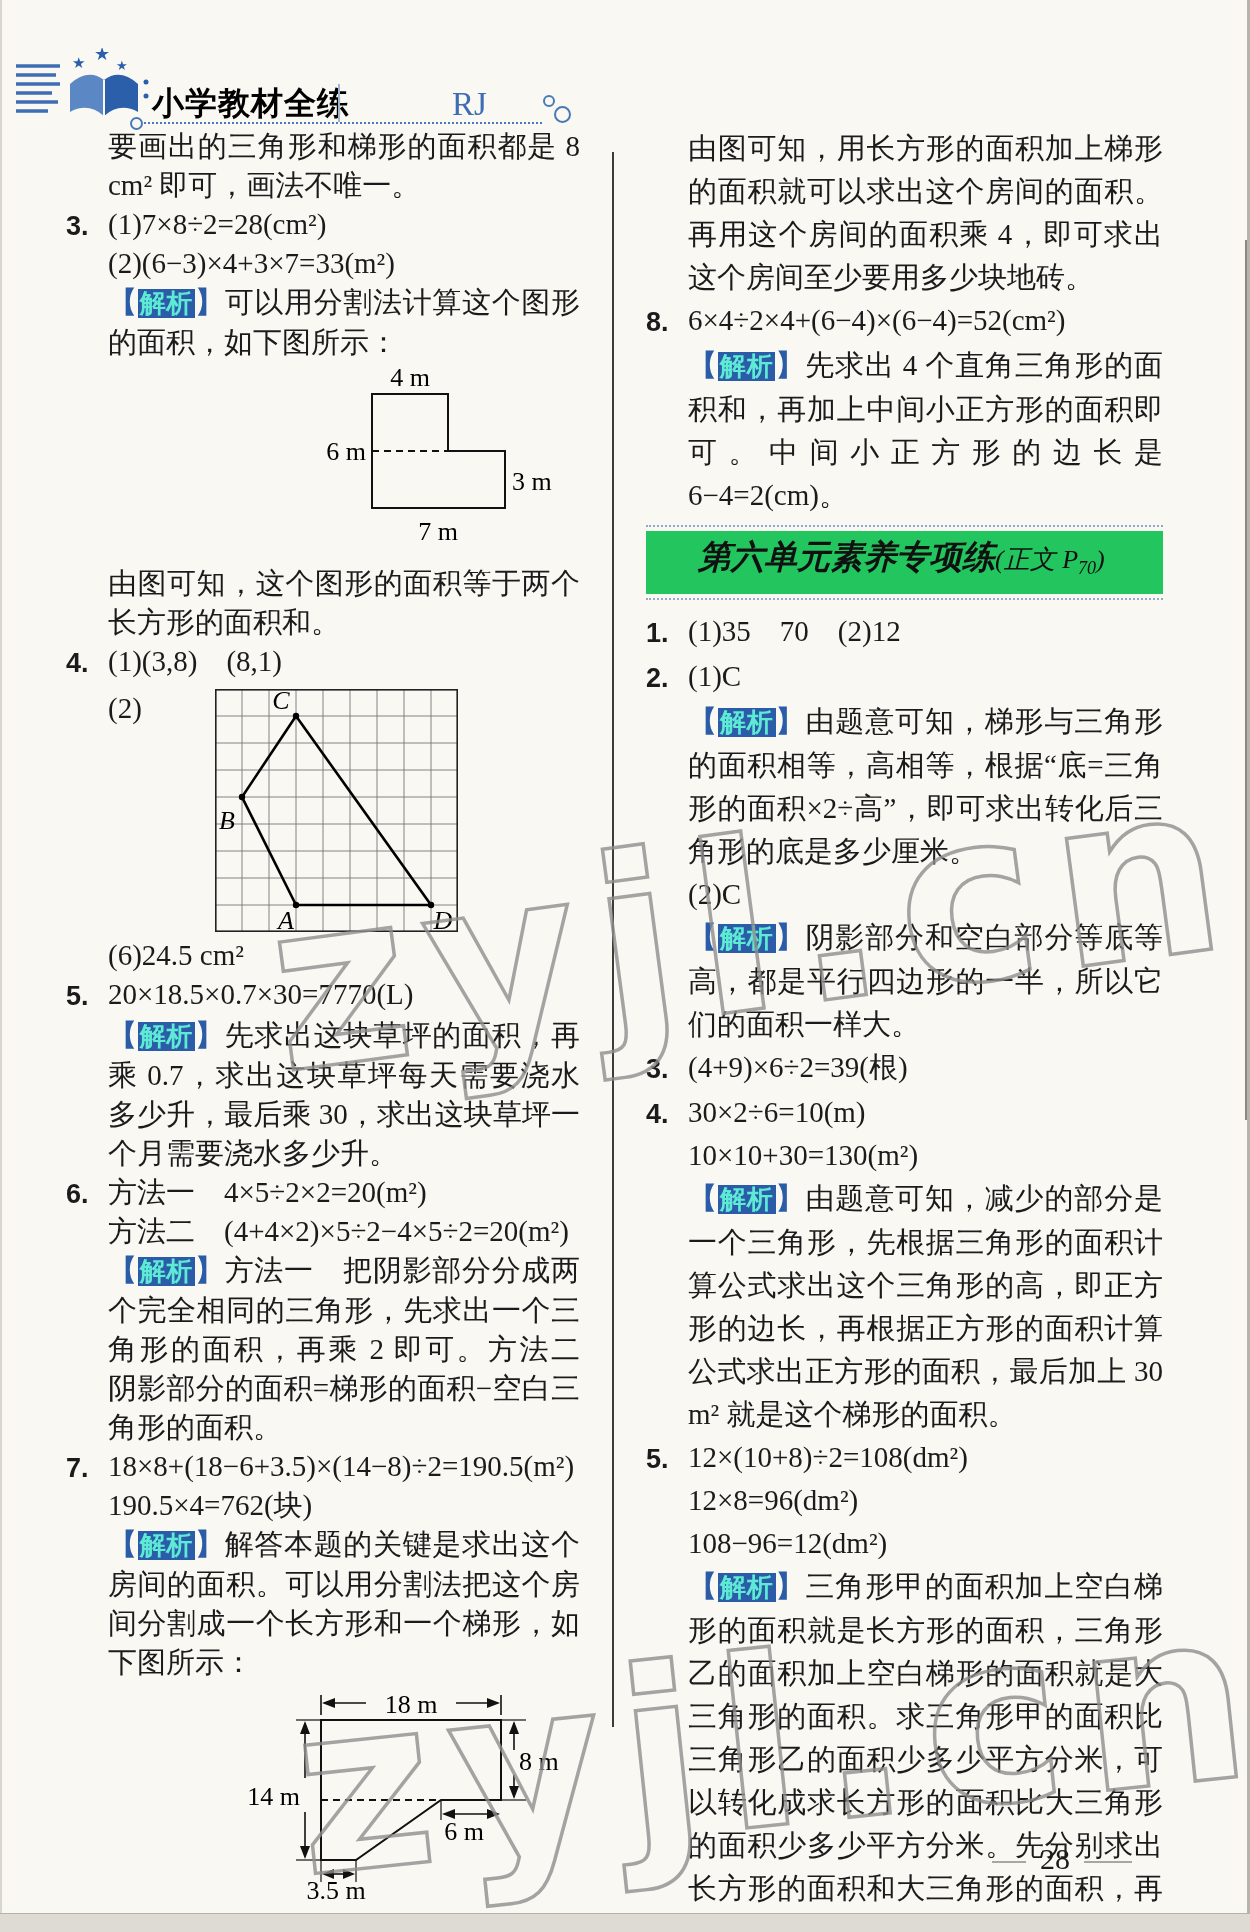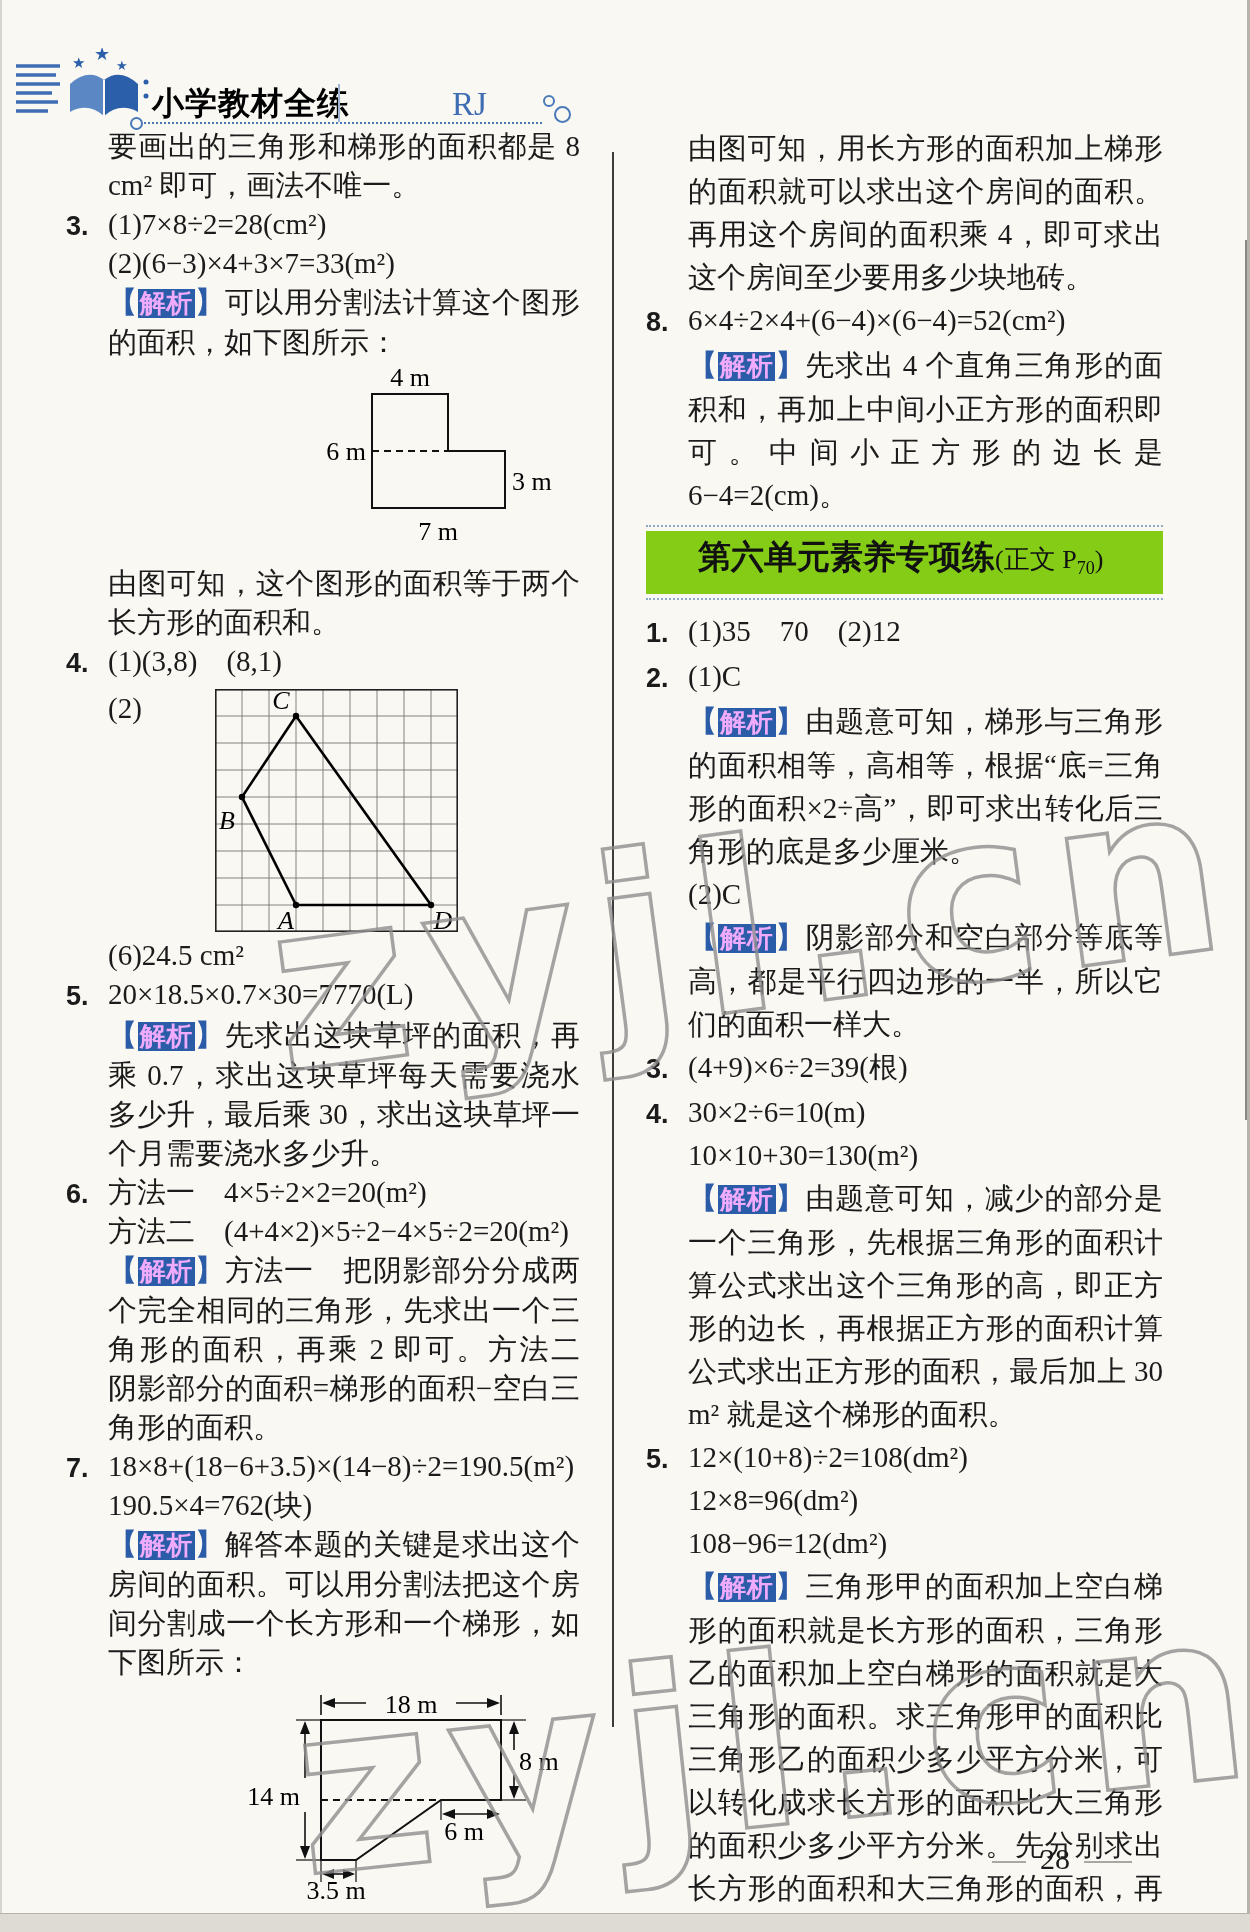--- a/index.html
+++ b/index.html
@@ -27,34 +27,34 @@
   .col { position:absolute; top:127px; font-size:29px; }
   #col-left  { left:66px;  width:514px; line-height:39px; }
   #col-right { left:646px; width:517px; line-height:43px; }
   .divider { position:absolute; left:612px; top:152px; width:2px; height:1575px; background:#3c3c3c; }
   .p { text-align:justify; }
   .ml { margin-left:42px; }
   .item { display:flex; align-items:flex-start; }
   .num { flex:0 0 42px; font-family:"Liberation Sans","DejaVu Sans",sans-serif; font-weight:700; font-size:27px; padding-top:2px; }
   .ib { flex:1; text-align:justify; }
   .tag-open,.tag-close { color:#2b5ca8; font-weight:bold; }
-  .tag-name { background:#2b5ca8; color:#f0abfc; font-weight:bold; font-size:26px; padding:0 2px; }
+  .tag-name { background:#2b5ca8; color:#5eead4; font-weight:bold; font-size:26px; padding:0 2px; }
   
   .fig1-wrap { margin:6px 0 4px 152px;text-align:right; }
   .fig-row  { display:flex; align-items:flex-start; margin:6px 0 2px 0; }
   .q-sub { flex:0 0 48px; margin-left:42px; }
   .grid-svg { margin-left:59px; }
   .fig3-wrap { margin:8px 0 0 170px; }
   .figtext { font-size:26px; font-family:"Liberation Serif","DejaVu Serif",serif; }
   .vlabel { font-style:italic; font-size:26px; font-family:"Liberation Serif","DejaVu Serif",serif; }
   
   .dotrule { border-top:2px dotted #8fa9c8; height:0; }
   .sec-band-wrap { margin:8px 0 10px 0; }
   .sec-band {
-    background:#84cc16; margin:4px 0; padding:4px 4px 4px 52px; white-space:nowrap;
+    background:#22c55e; margin:4px 0; padding:4px 4px 4px 52px; white-space:nowrap;font-style:italic;
   }
   .sec-title { font-family:"Liberation Sans","DejaVu Sans",sans-serif; font-weight:bold; font-size:33px; color:#111; }
   .sec-ref { font-size:26px; color:#111; }
   sub { font-size:18px; }
   
   .pageno-wrap { position:absolute; left:0; top:1842px; width:1132px; text-align:right; font-size:30px; }
   .pageno { display:inline-block; padding:0 14px; }
   .rule-l,.rule-r { display:inline-block; vertical-align:middle; height:2px; background:#a9a7a2; }
   .rule-l { width:34px; } .rule-r { width:48px; }
   

